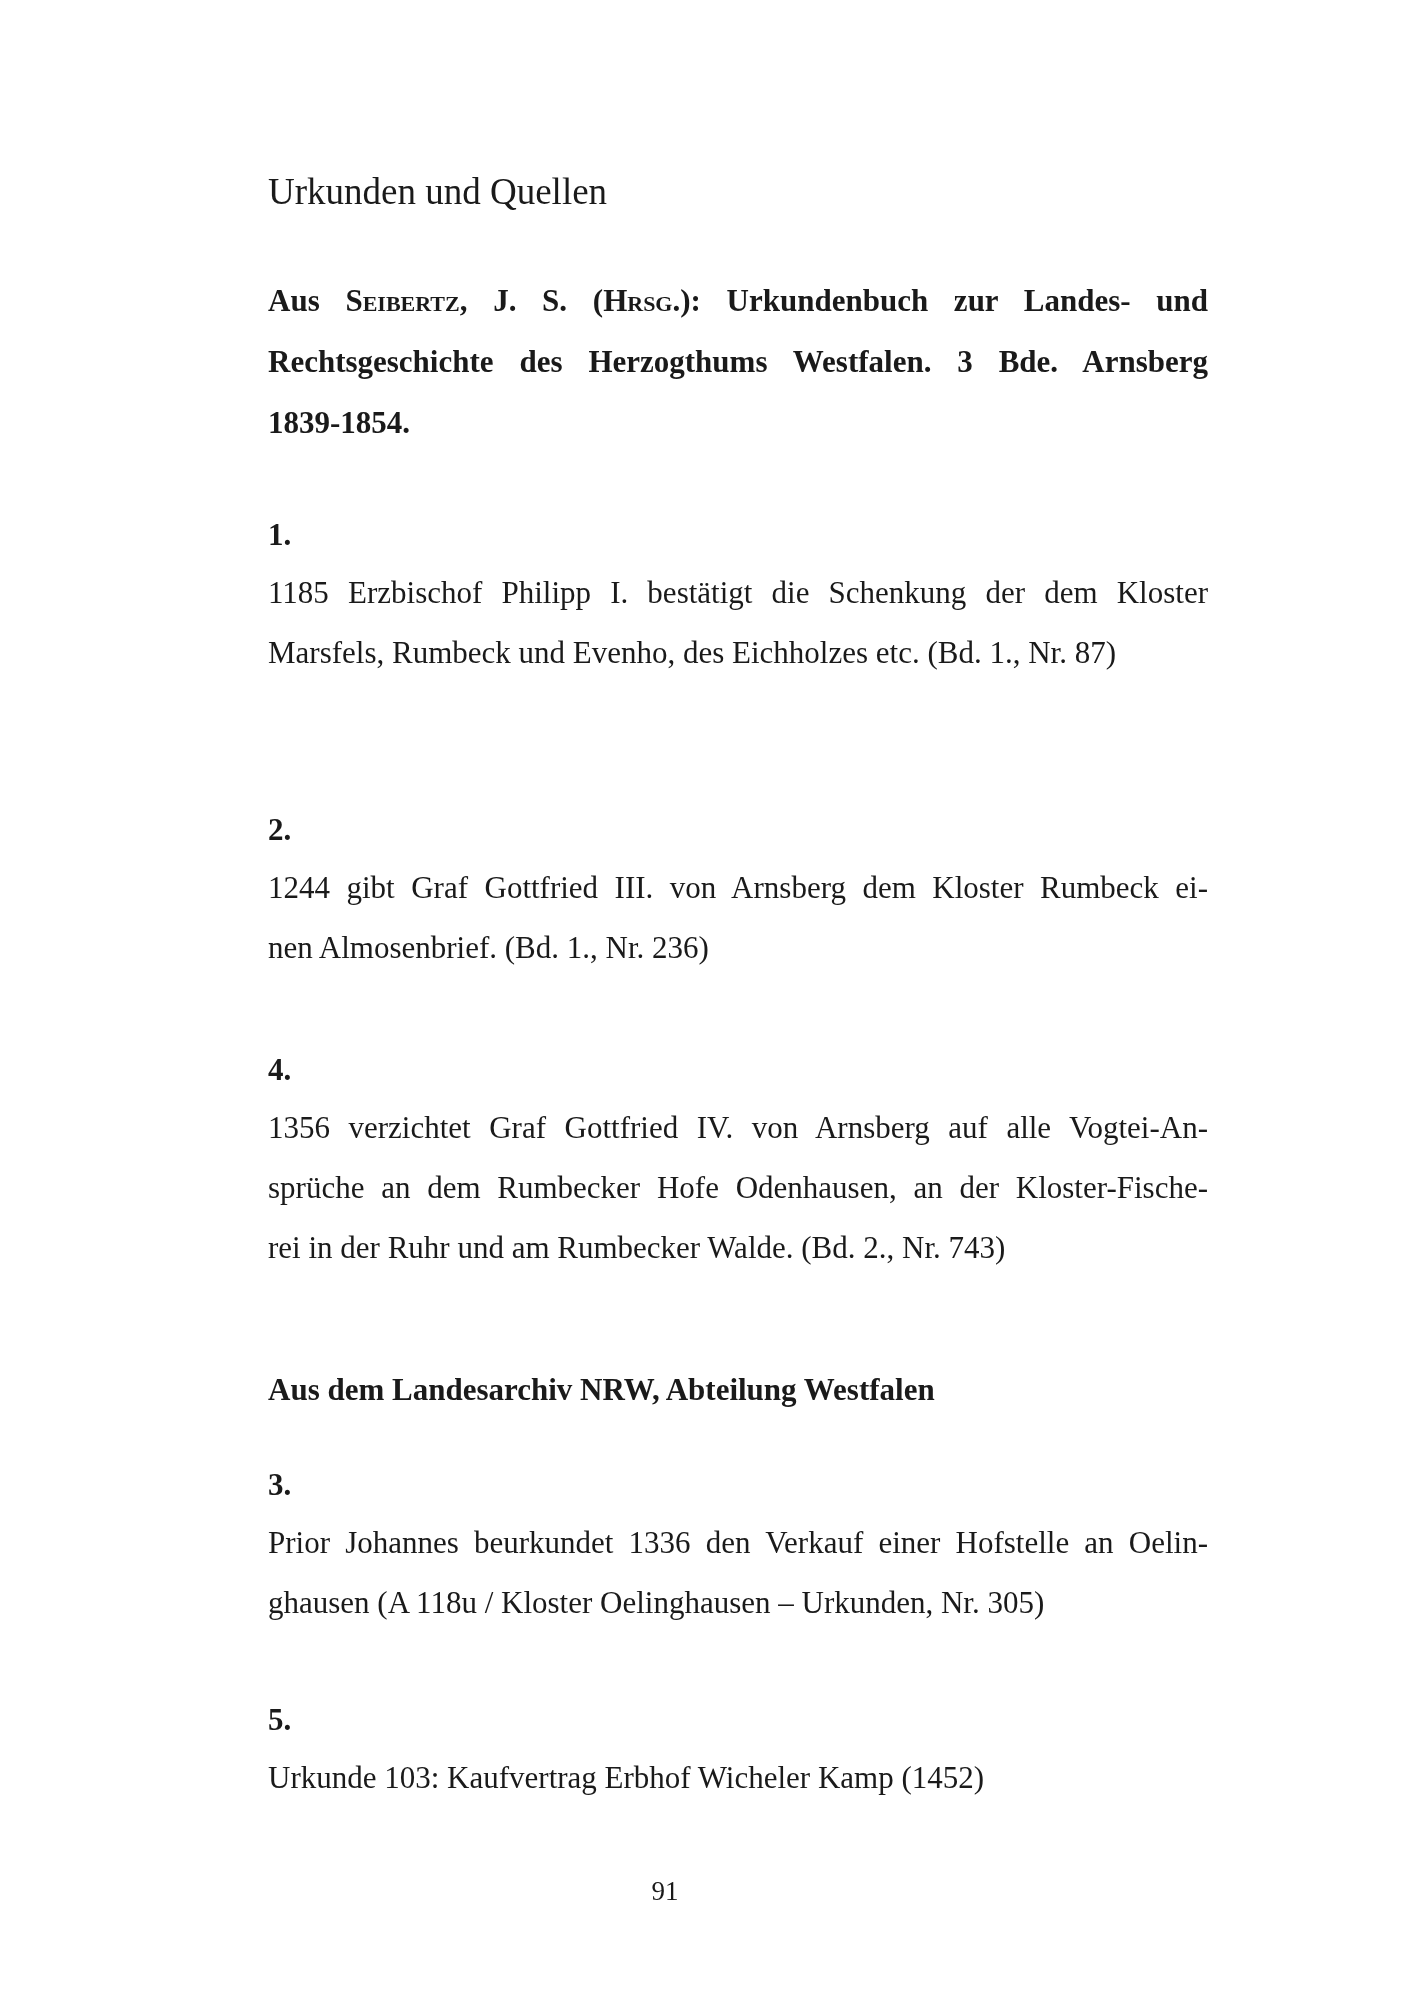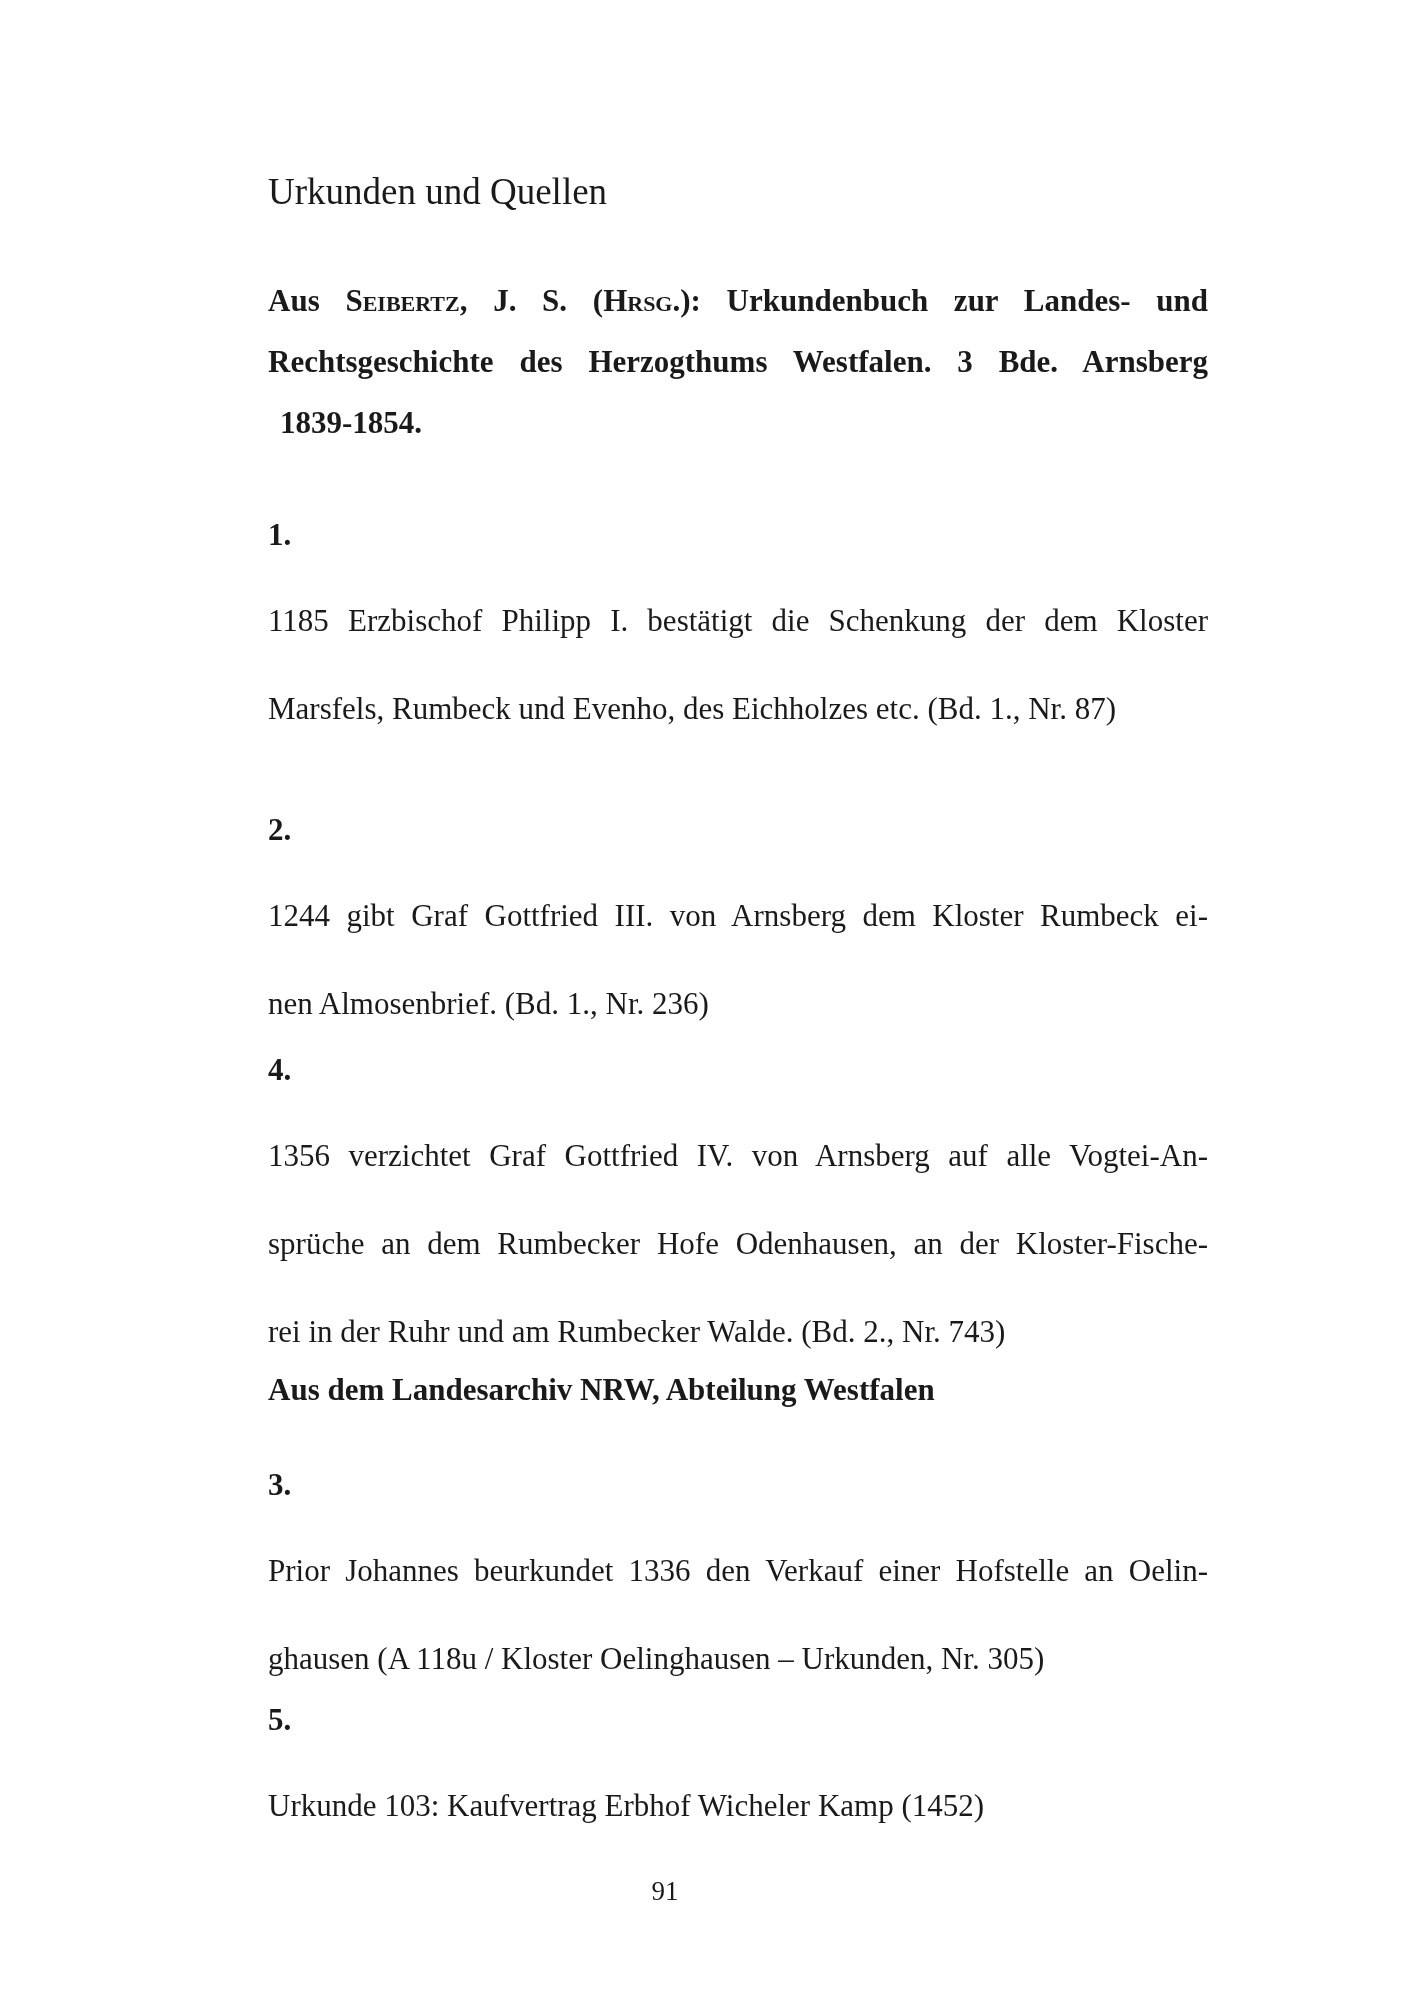--- a/index.html
+++ b/index.html
@@ -4,25 +4,25 @@
 <style>
   html, body { margin: 0; padding: 0; background: #ffffff; }
   body { width: 1413px; height: 2000px; position: relative; overflow: hidden;
          font-family: "Liberation Serif", "DejaVu Serif", serif; color: #1a1a1a; }
   .page { position: absolute; left: 268px; top: 0; width: 940px; }
   .abs { position: absolute; left: 0; white-space: nowrap; }
   .h1 { font-size: 37px; top: 170px; }
   .src { font-size: 31px; font-weight: bold; width: 940px; white-space: normal;
          text-align: justify; text-align-last: left; }
   .src .line { display: block; height: 61px; text-align: justify; text-align-last: justify; }
-  .src .line.last { text-align-last: left; margin-left: 12px; }
+  .src .line.last { text-align-last: left; }
   .sc { font-variant: small-caps; }
   .num { font-size: 31px; font-weight: bold; }
   .body { font-size: 31px; width: 940px; }
-  .body .line { display: block; height: 60px; white-space: nowrap; text-align: justify; text-align-last: justify; margin-top: 28px; }
+  .body .line { display: block; height: 60px; white-space: nowrap; text-align: justify; text-align-last: justify; }
   .body .line.last { text-align-last: left; }
   .sub { font-size: 31px; font-weight: bold; }
   .pagenum { position: absolute; top: 1876px; left: 0; width: 1330px; text-align: center; font-size: 27px; }
 </style>
 </head>
 <body>
 
 <div class="page">
 
   <div class="abs h1">Urkunden und Quellen</div>

